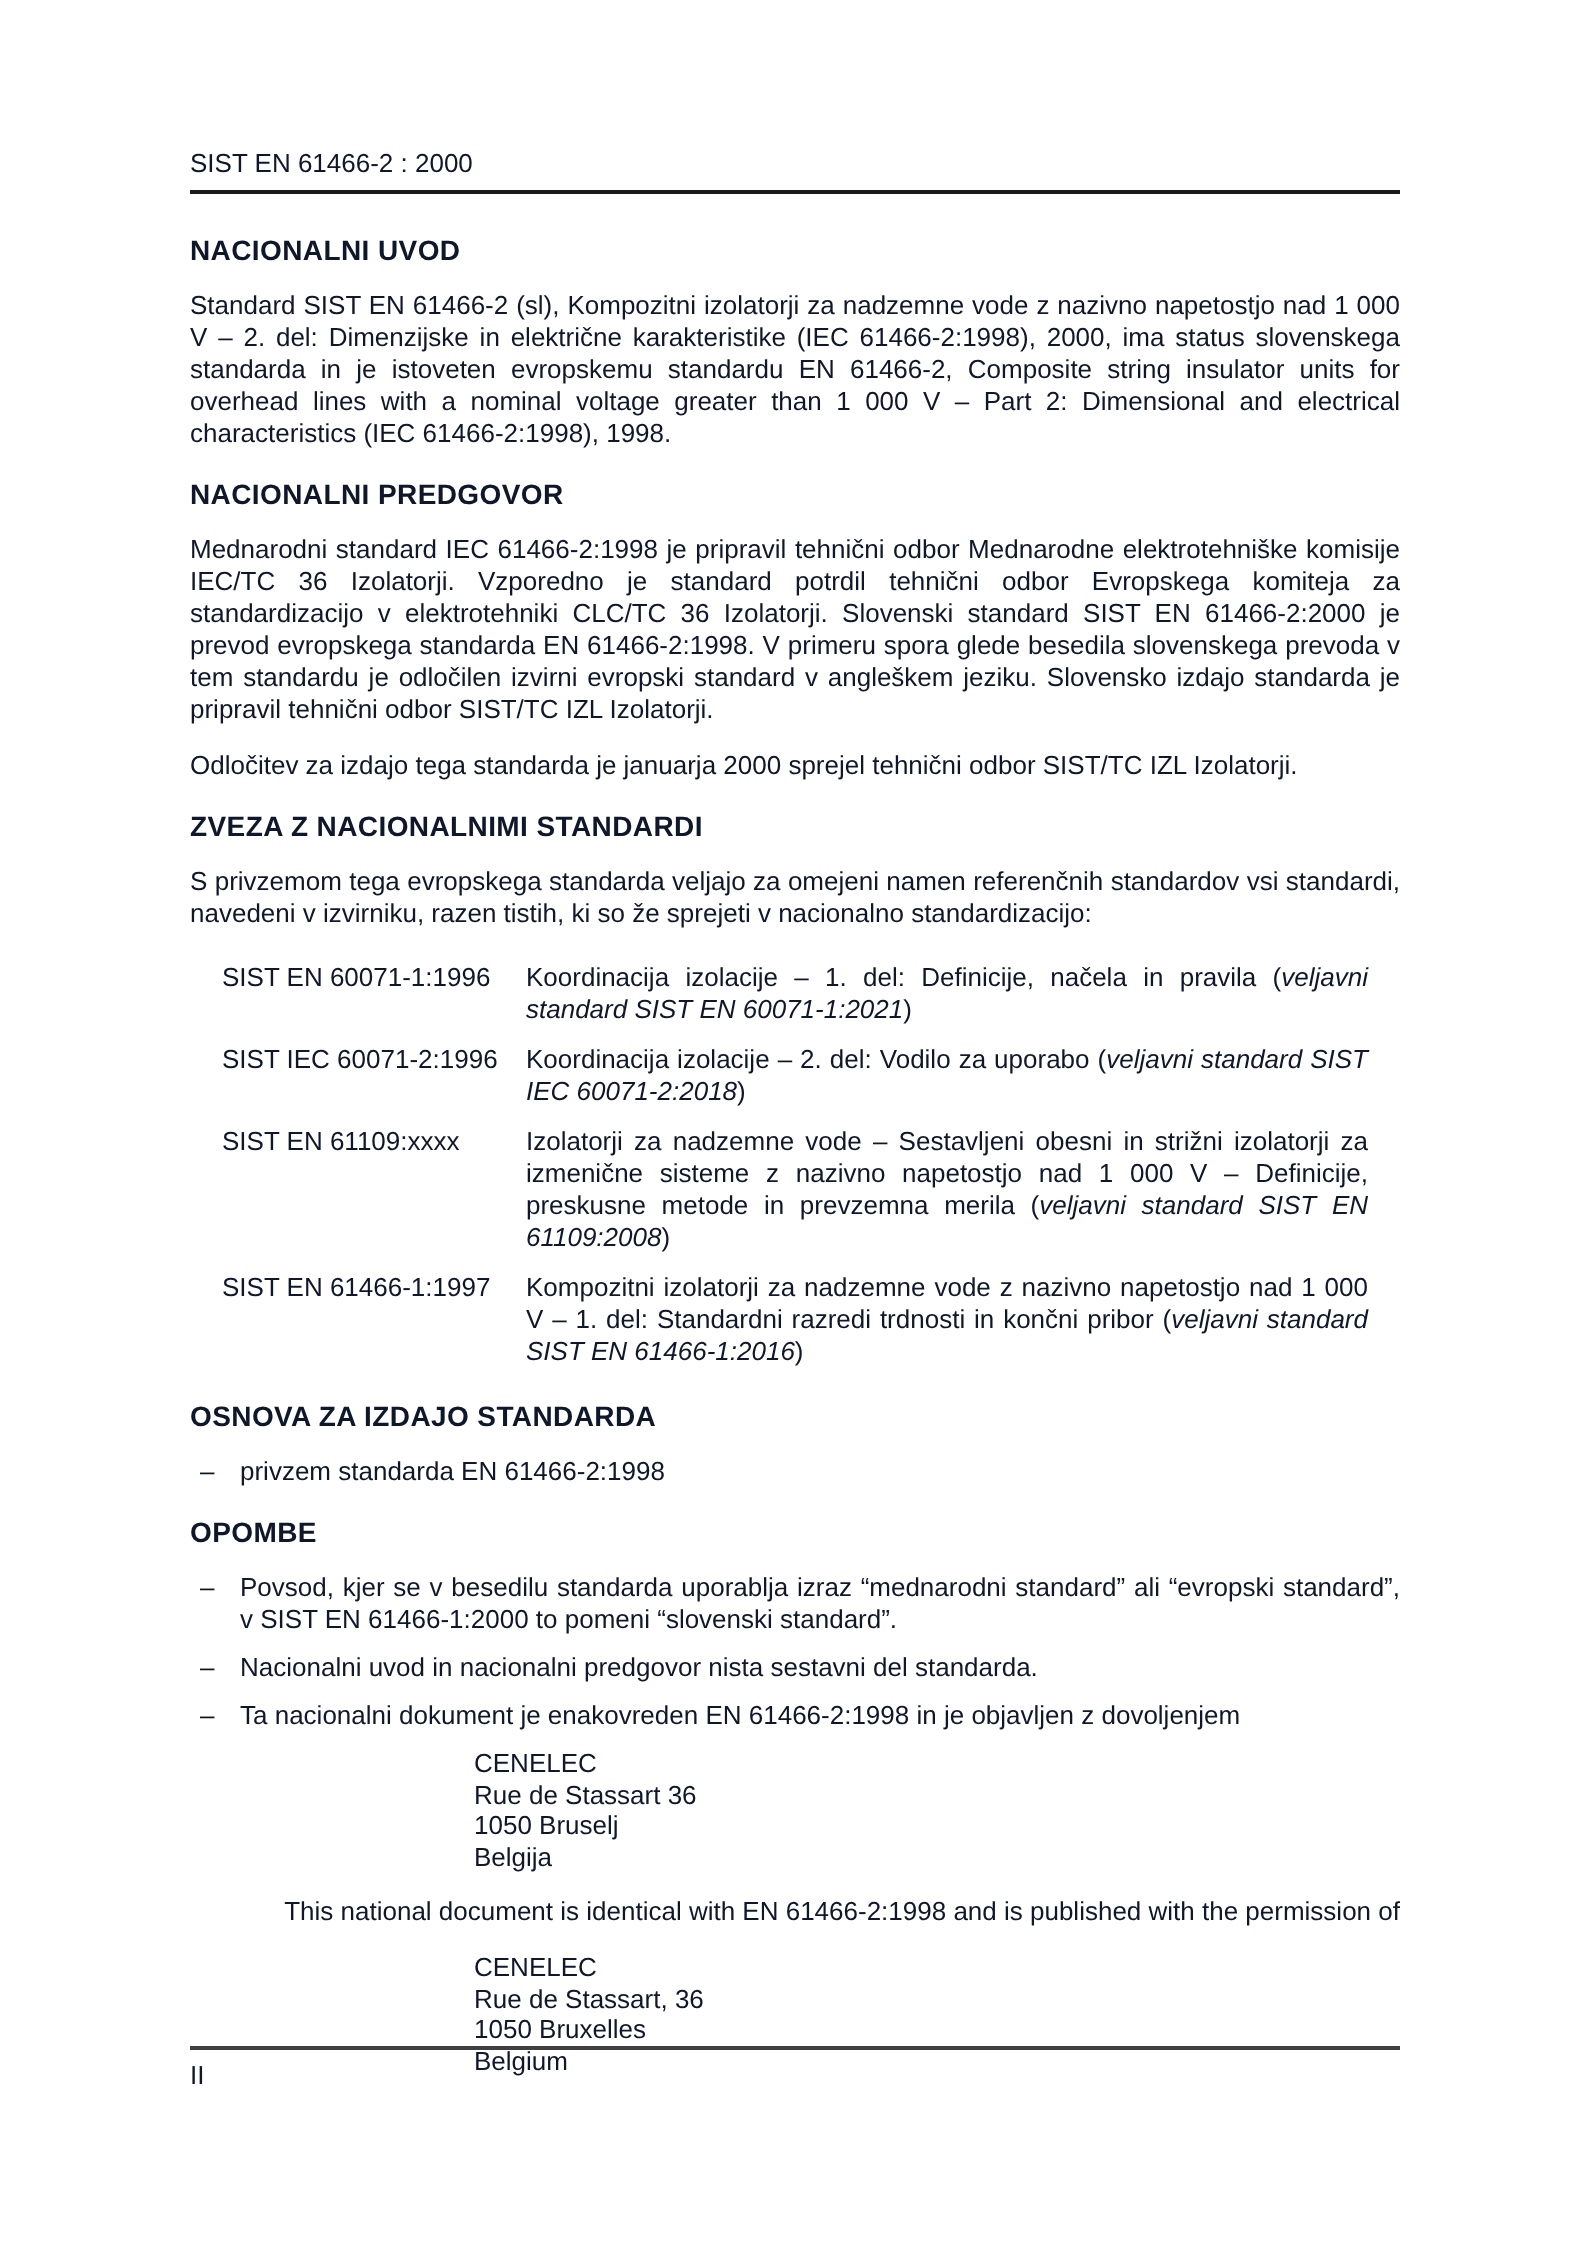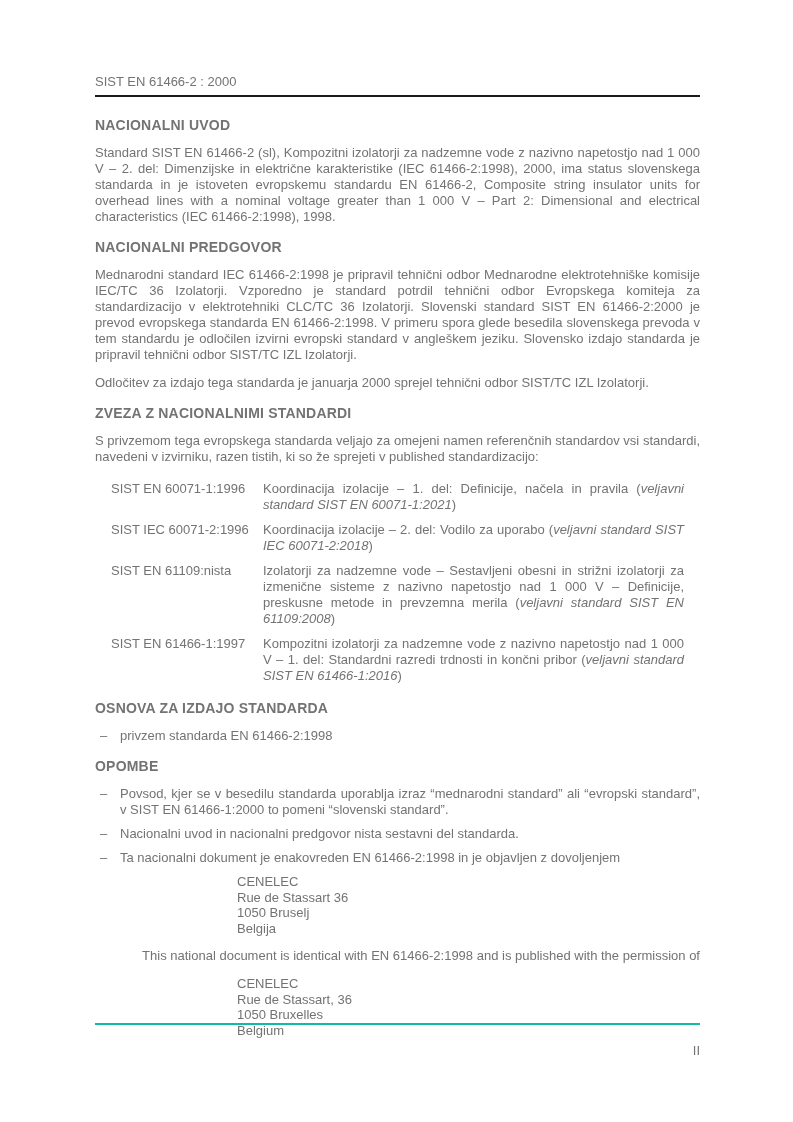--- a/index.html
+++ b/index.html
@@ -7,21 +7,21 @@
     position: relative;
     width: 793px;
     height: 1122px;
     margin: 0 auto;
     background: #ffffff;
     box-sizing: border-box;
     padding: 74px 93px 0 95px;
     font-family: "Liberation Sans", sans-serif;
     font-size: 13px;
     line-height: 16px;
-    color: #737373;
+    color: #0f172a;
     overflow: hidden;
   }
   .running-header {
     padding-bottom: 5px;
     border-bottom: 2px solid #1a1a1a;
     margin-bottom: 20px;
   }
   h2 {
     font-size: 14px;
     line-height: 16px;
@@ -42,55 +42,54 @@
   .address {
     margin: 4px 0 12px 142px;
     line-height: 15.5px;
   }
   .note-en { margin: 12px 0 12px 27px; }
   .footer {
     position: absolute;
     left: 95px;
     right: 93px;
     top: 1023px;
-    border-top: 2px solid #14b8a6;
-    padding-top: 18px;
-    text-align: right;
+    border-top: 2px solid #404040;
+    padding-top: 5px;
   }
 </style>
 </head>
 <body>
 
 <div class="page">
 
   <div class="running-header">
     <span>SIST EN 61466-2 : 2000</span>
   </div>
 
   <h2>NACIONALNI UVOD</h2>
   <p class="just">Standard SIST EN 61466-2 (sl), Kompozitni izolatorji za nadzemne vode z nazivno napetostjo nad 1 000 V – 2. del: Dimenzijske in električne karakteristike (IEC 61466-2:1998), 2000, ima status slovenskega standarda in je istoveten evropskemu standardu EN 61466-2, Composite string insulator units for overhead lines with a nominal voltage greater than 1 000 V – Part 2: Dimensional and electrical characteristics (IEC 61466-2:1998), 1998.</p>
 
   <h2>NACIONALNI PREDGOVOR</h2>
   <p class="just">Mednarodni standard IEC 61466-2:1998 je pripravil tehnični odbor Mednarodne elektrotehniške komisije IEC/TC 36 Izolatorji. Vzporedno je standard potrdil tehnični odbor Evropskega komiteja za standardizacijo v elektrotehniki CLC/TC 36 Izolatorji. Slovenski standard SIST EN 61466-2:2000 je prevod evropskega standarda EN 61466-2:1998. V primeru spora glede besedila slovenskega prevoda v tem standardu je odločilen izvirni evropski standard v angleškem jeziku. Slovensko izdajo standarda je pripravil tehnični odbor SIST/TC IZL Izolatorji.</p>
   <p class="just">Odločitev za izdajo tega standarda je januarja 2000 sprejel tehnični odbor SIST/TC IZL Izolatorji.</p>
 
   <h2>ZVEZA Z NACIONALNIMI STANDARDI</h2>
-  <p class="just">S privzemom tega evropskega standarda veljajo za omejeni namen referenčnih standardov vsi standardi, navedeni v izvirniku, razen tistih, ki so že sprejeti v published standardizacijo:</p>
+  <p class="just">S privzemom tega evropskega standarda veljajo za omejeni namen referenčnih standardov vsi standardi, navedeni v izvirniku, razen tistih, ki so že sprejeti v nacionalno standardizacijo:</p>
 
   <div class="ref-list">
     <div class="ref-row">
       <div class="ref-id">SIST EN 60071-1:1996</div>
       <div class="ref-desc"><span>Koordinacija izolacije – 1. del: Definicije, načela in pravila (</span><em>veljavni standard SIST EN 60071-1:2021</em><span>)</span></div>
     </div>
     <div class="ref-row">
       <div class="ref-id">SIST IEC 60071-2:1996</div>
       <div class="ref-desc"><span>Koordinacija izolacije – 2. del: Vodilo za uporabo (</span><em>veljavni standard SIST IEC 60071-2:2018</em><span>)</span></div>
     </div>
     <div class="ref-row">
-      <div class="ref-id">SIST EN 61109:nista</div>
+      <div class="ref-id">SIST EN 61109:xxxx</div>
       <div class="ref-desc"><span>Izolatorji za nadzemne vode – Sestavljeni obesni in strižni izolatorji za izmenične sisteme z nazivno napetostjo nad 1 000 V – Definicije, preskusne metode in prevzemna merila (</span><em>veljavni standard SIST EN 61109:2008</em><span>)</span></div>
     </div>
     <div class="ref-row">
       <div class="ref-id">SIST EN 61466-1:1997</div>
       <div class="ref-desc"><span>Kompozitni izolatorji za nadzemne vode z nazivno napetostjo nad 1 000 V – 1. del: Standardni razredi trdnosti in končni pribor (</span><em>veljavni standard SIST EN 61466-1:2016</em><span>)</span></div>
     </div>
   </div>
 
   <h2>OSNOVA ZA IZDAJO STANDARDA</h2>
   <div class="bullet">

